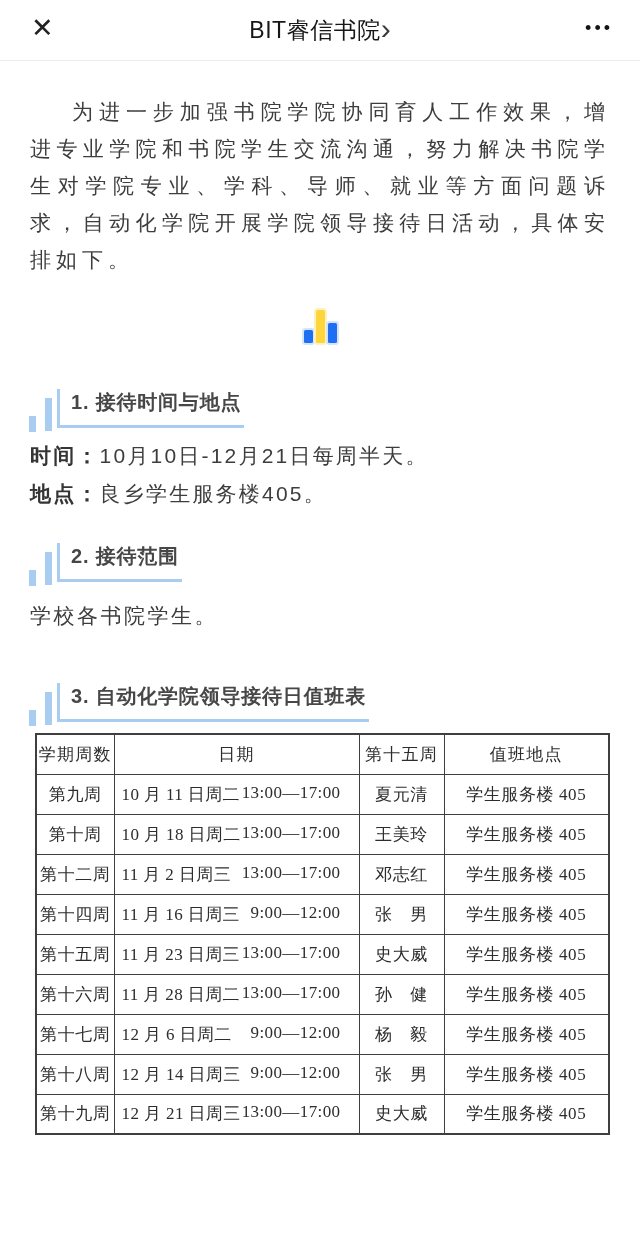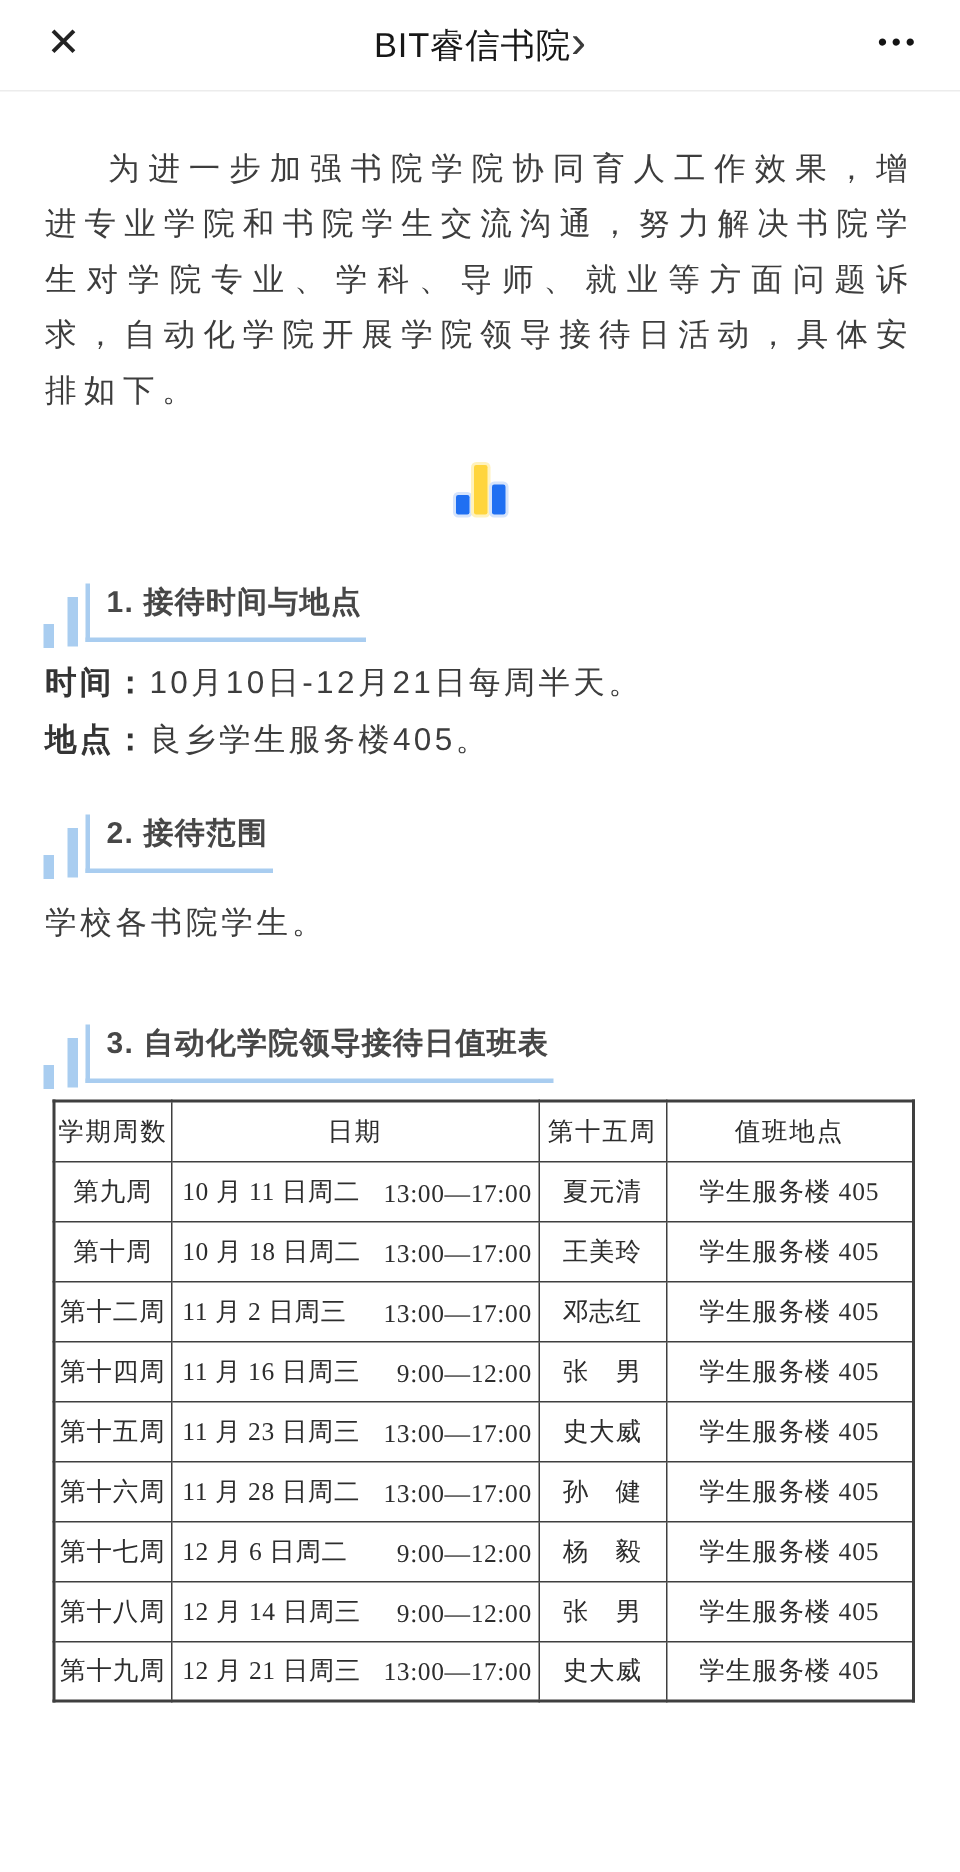--- a/index.html
+++ b/index.html
@@ -97,22 +97,22 @@
     height:40px;font-size:17px;
     text-align:center;vertical-align:middle;
     letter-spacing:.6px;overflow:hidden;white-space:nowrap;
   }
   .sched th{font-weight:400;letter-spacing:1.2px;}
   .col-week{width:78px;}
   .col-date{width:245px;}
   .col-leader{width:85px;}
   .col-loc{width:165px;}
   .date-flex{
-    display:flex;justify-content:space-between;align-items:flex-end;
-    padding:0 4px 0 7px;
+    display:flex;justify-content:space-between;align-items:flex-start;
+    padding:0 18px 0 7px;
   }
   .date-flex span{letter-spacing:.4px;}
 </style>
 </head>
 <body>
 
 <header class="navbar">
   <span class="close-btn">✕</span>
   <div class="acct">
     <span class="acct-title">BIT睿信书院</span>

